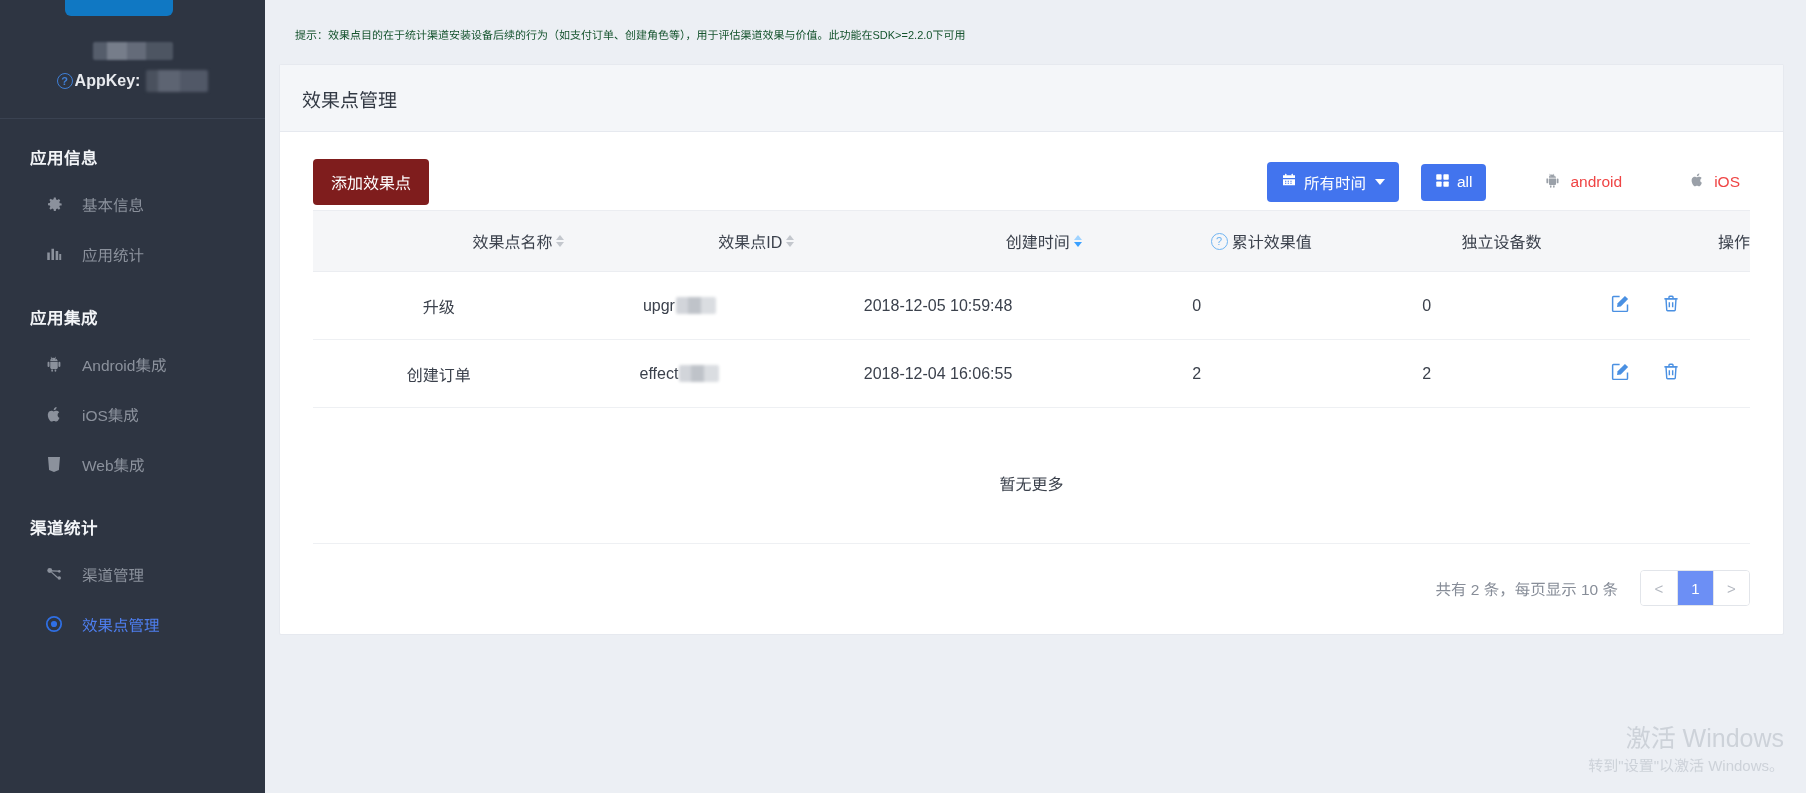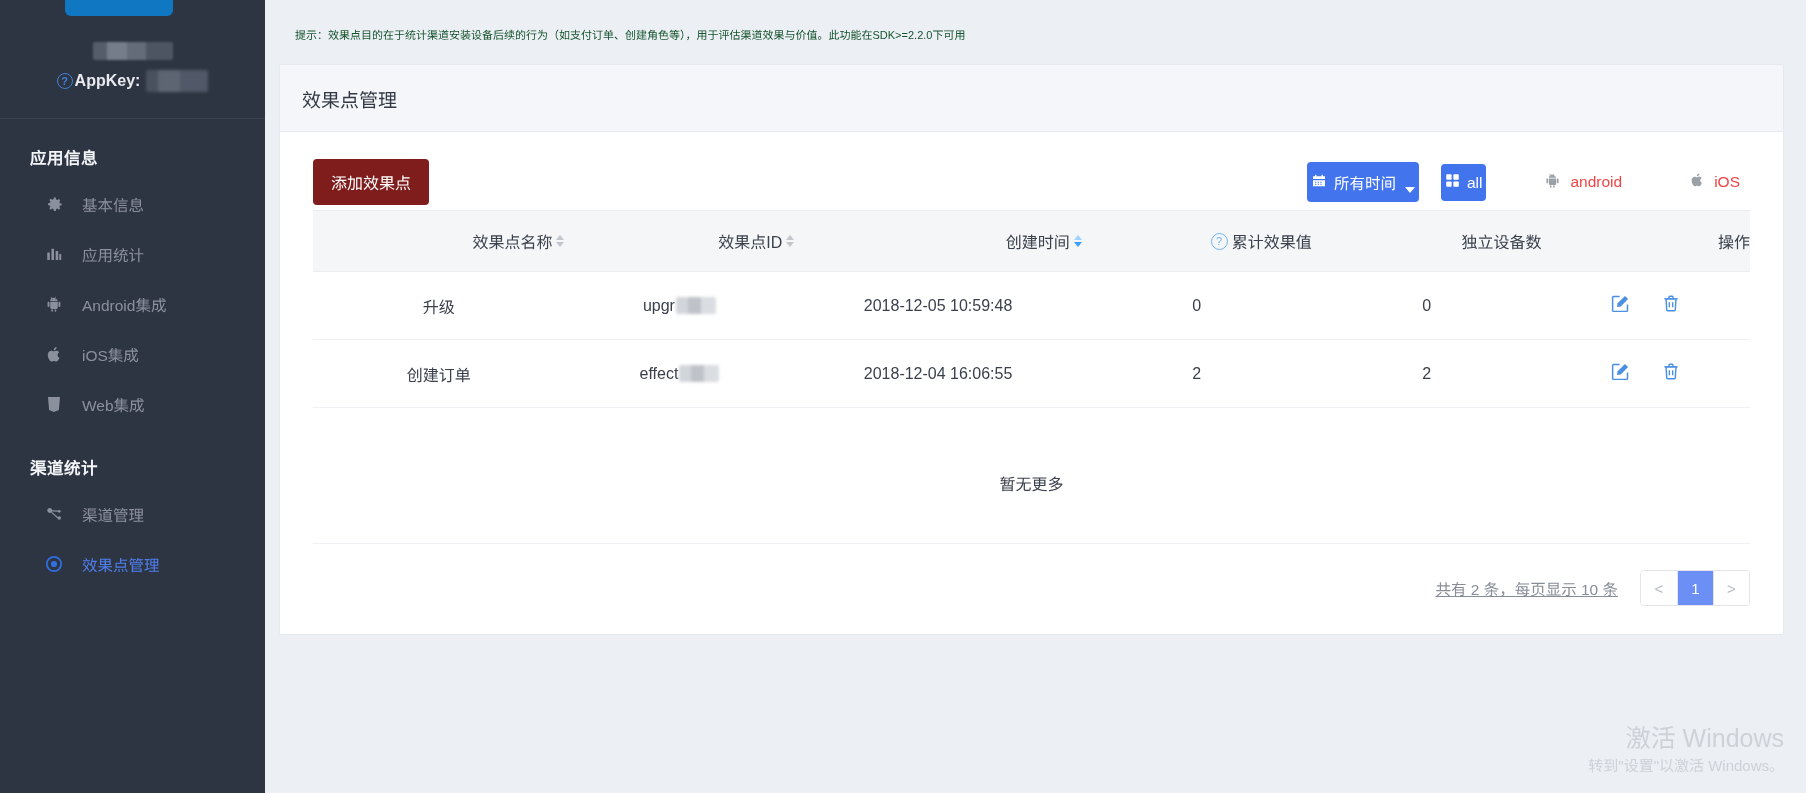--- a/index.html
+++ b/index.html
@@ -84,23 +84,23 @@
   .toolbar { display: flex; align-items: center; height: 56px; }
   .btn-primary {
     background: #7f1d1d; color: #fff; border: none; border-radius: 4px;
     font-size: 16px; padding: 11px 18px; cursor: pointer;
     font-family: inherit;
   }
   .toolbar-right {
     margin-left: auto; display: flex; align-items: center; gap: 0;
   }
   .btn-blue {
-    display: inline-flex; align-items: flex-end; gap: 7px;
+    display: inline-flex; align-items: center; gap: 7px;
     background: #4274ee; color: #fff; border: none; border-radius: 4px;
-    font-size: 15.5px; padding: 9px 4px; cursor: pointer;
+    font-size: 15.5px; padding: 9px 14px; cursor: pointer;
     font-family: inherit; white-space: nowrap;
   }
   .btn-ghost {
     display: inline-flex; align-items: center; gap: 9px;
     background: transparent; border: none; color: #ef4444;
     font-size: 15.5px; cursor: pointer; font-family: inherit;
     padding: 9px 10px; white-space: nowrap;
   }
   .gap-22 { width: 22px; flex: 0 0 22px; }
   .gap-48 { width: 48px; flex: 0 0 48px; }
@@ -147,21 +147,21 @@
 
   .empty-more {
     text-align: center; color: #3b414c; font-size: 16px;
     padding: 63px 0 48px 0; border-bottom: 1px solid #eef0f3;
   }
 
   .pager-row {
     display: flex; align-items: center; justify-content: flex-end;
     gap: 22px; padding: 26px 0 28px 0;
   }
-  .pager-total { color: #878d98; font-size: 15.5px; text-decoration: underline; }
+  .pager-total { color: #878d98; font-size: 15.5px; }
   .pager {
     display: inline-flex; border: 1px solid #e2e5ea; border-radius: 4px;
     overflow: hidden;
   }
   .pager button {
     min-width: 36px; height: 34px; border: none; background: #fff;
     color: #b3b8c0; font-size: 15px; cursor: pointer; font-family: inherit;
   }
   .pager button + button { border-left: 1px solid #e2e5ea; }
   .pager button.on { background: #6c8ff5; color: #fff; }
@@ -206,20 +206,21 @@
         <svg width="18" height="18" viewBox="0 0 24 24" fill="#8b919c">
             <rect x="3" y="10" width="3.4" height="10"></rect>
             <rect x="8.6" y="5" width="3.4" height="15"></rect>
             <rect x="14.2" y="8" width="3.4" height="12"></rect>
             <rect x="19" y="12" width="2.6" height="8"></rect>
           </svg>
       </span>
       <span>应用统计</span>
     </div>
 
+    <div class="nav-group-title">应用集成</div>
     <div class="nav-item">
       <span class="ico">
         <svg width="18" height="18" viewBox="0 0 24 24" fill="#8b919c">
             <path d="M7 9h10v8a1.5 1.5 0 01-1.5 1.5h-7A1.5 1.5 0 017 17V9zm-2.2 0A1.3 1.3 0 016 10.3v4.4a1.3 1.3 0 11-2.6 0v-4.4A1.3 1.3 0 014.8 9zm14.4 0A1.3 1.3 0 0120.5 10.3v4.4a1.3 1.3 0 11-2.6 0v-4.4A1.3 1.3 0 0119.2 9zM9 19.2h1.6v2.1a1.1 1.1 0 11-2.2 0v-2.1H9zm4.4 0H15v2.1a1.1 1.1 0 11-2.2 0v-2.1h.6zM8.4 4.2l-.9-1.5.7-.4.95 1.6a6 6 0 013.7 0l.95-1.6.7.4-.9 1.5A5.1 5.1 0 0117 8H7a5.1 5.1 0 011.4-3.8zM9.6 6.1a.62.62 0 100-1.24.62.62 0 000 1.24zm4.8 0a.62.62 0 100-1.24.62.62 0 000 1.24z"></path>
           </svg>
       </span>
       <span>Android集成</span>
     </div>
     <div class="nav-item">
       <span class="ico">

